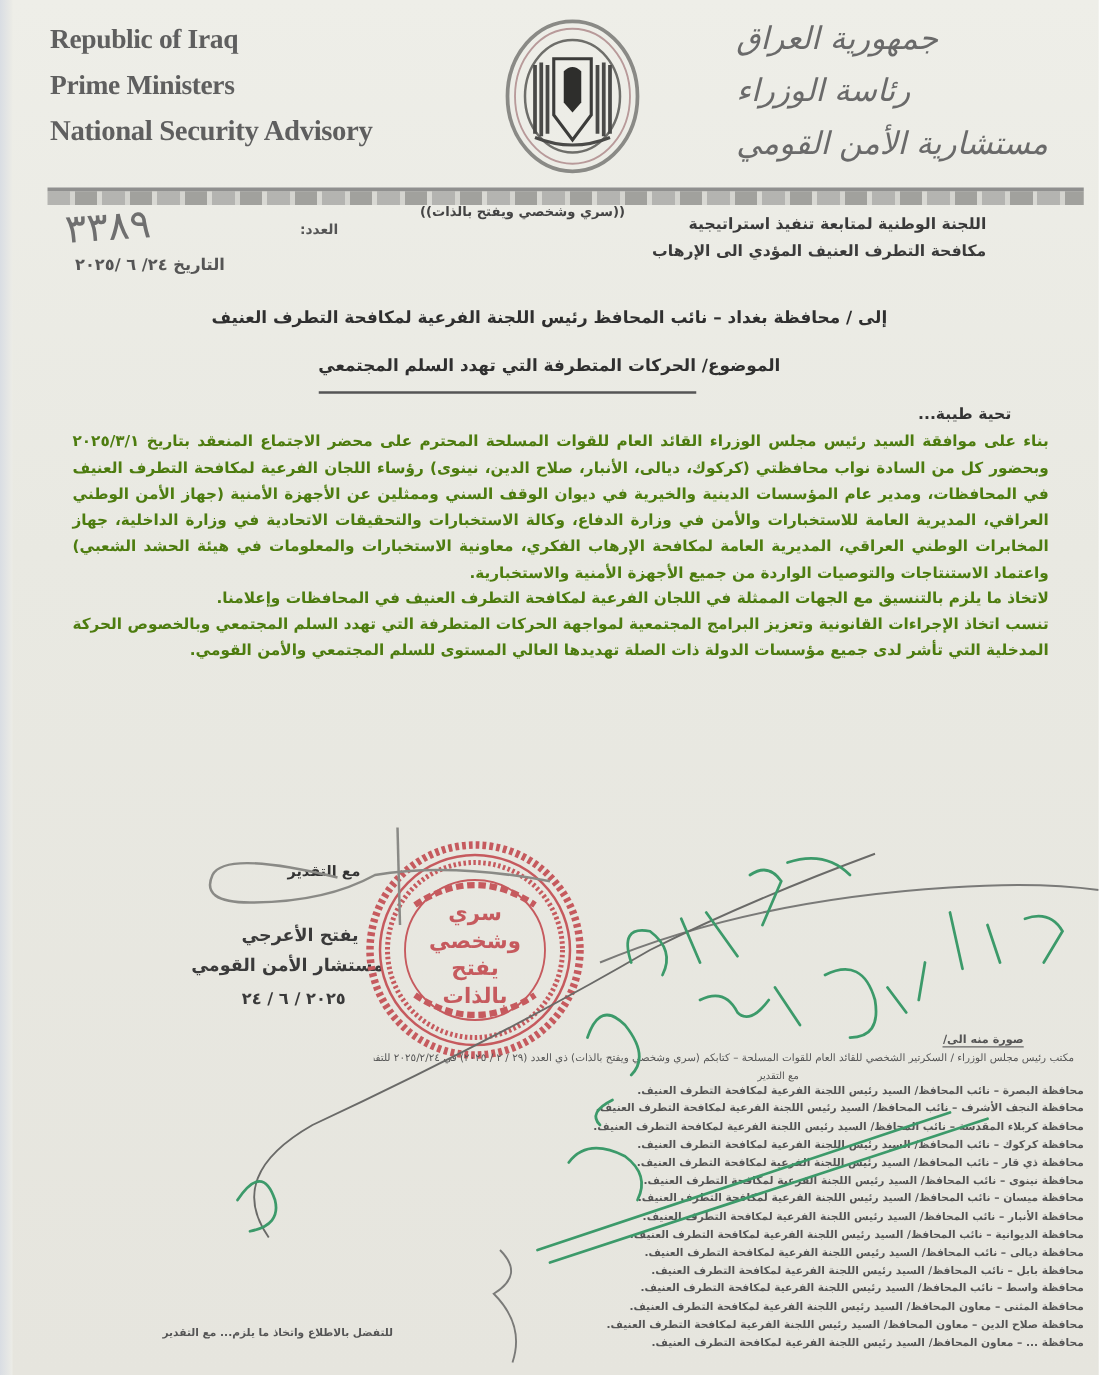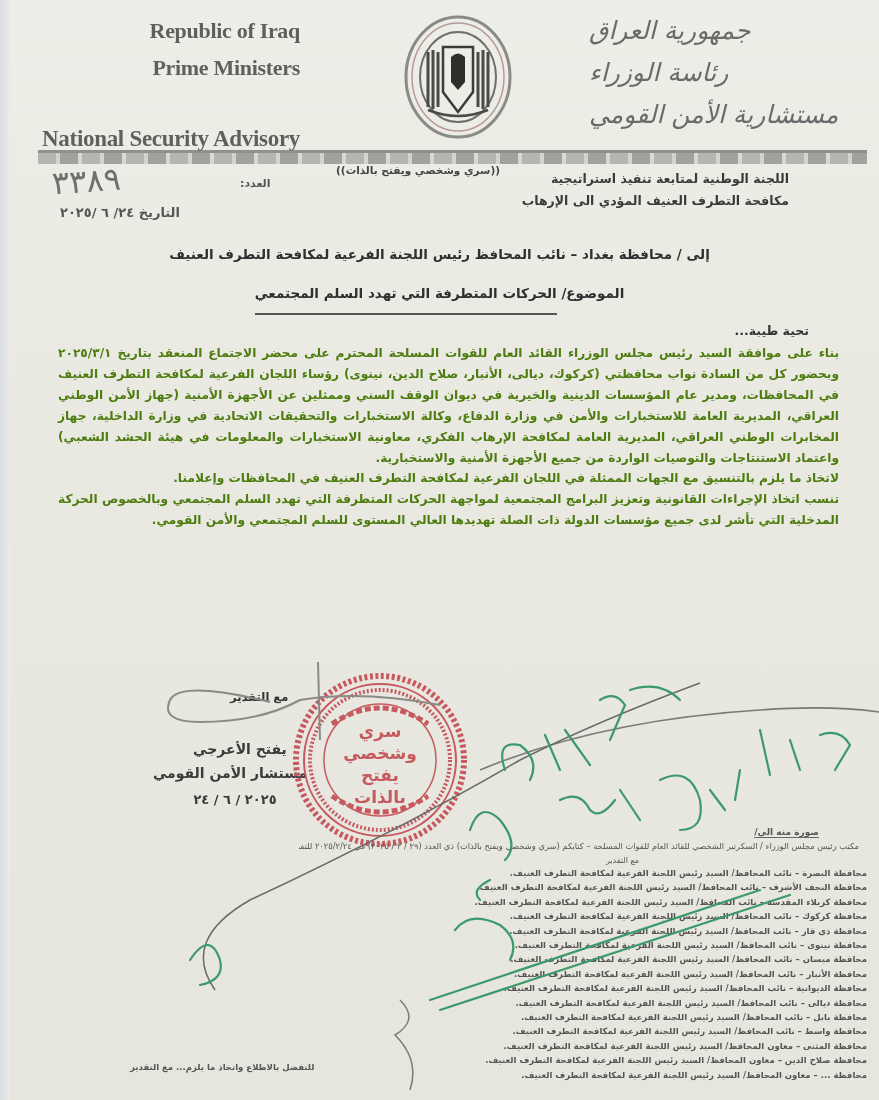--- a/index.html
+++ b/index.html
@@ -8,24 +8,24 @@
     background: linear-gradient(180deg, #eeeee8 0%, #e9e9e2 40%, #e6e5de 100%);
     font-family: "DejaVu Sans", sans-serif;
     color: #2b2b2b;
     position: relative;
   }
   .page { position: absolute; inset: 0; }
   .left-edge { position: absolute; left: 0; top: 0; width: 10px; height: 1100px;
     background: linear-gradient(90deg, #d9dde3, #ecece6); }
 
   
-  .en-header { position: absolute; left: 40px; top: 12px; width: 260px; text-align: right;
+  .en-header { position: absolute; left: 40px; top: 12px; width: 260px; text-align: left;
     font-family: "Liberation Serif", serif; font-weight: bold; color: #5f5f5f; }
   .en-header div { font-size: 22px; line-height: 37px; letter-spacing: -0.3px; }
-  .en-header .l3 { font-size: 23px; margin-top: 34px; }
+  .en-header .l3 { font-size: 23px; }
 
   .ar-header { position: absolute; right: 30px; top: 10px; width: 260px; text-align: left;
     direction: rtl; font-family: "DejaVu Serif", serif; color: #6a6a6a; }
   .ar-header div { font-size: 25px; line-height: 42px; font-style: italic; }
 
   .emblem { position: absolute; left: 403px; top: 12px; width: 110px; height: 130px; }
 
   .divider { position: absolute; left: 38px; right: 12px; top: 150px; height: 14px;
     border-top: 3px solid #7a7a7a;
     background: repeating-linear-gradient(90deg, #a7a7a4 0 18px, #cfcfca 18px 22px, #8f8f8c 22px 40px, #d5d5d0 40px 44px);

